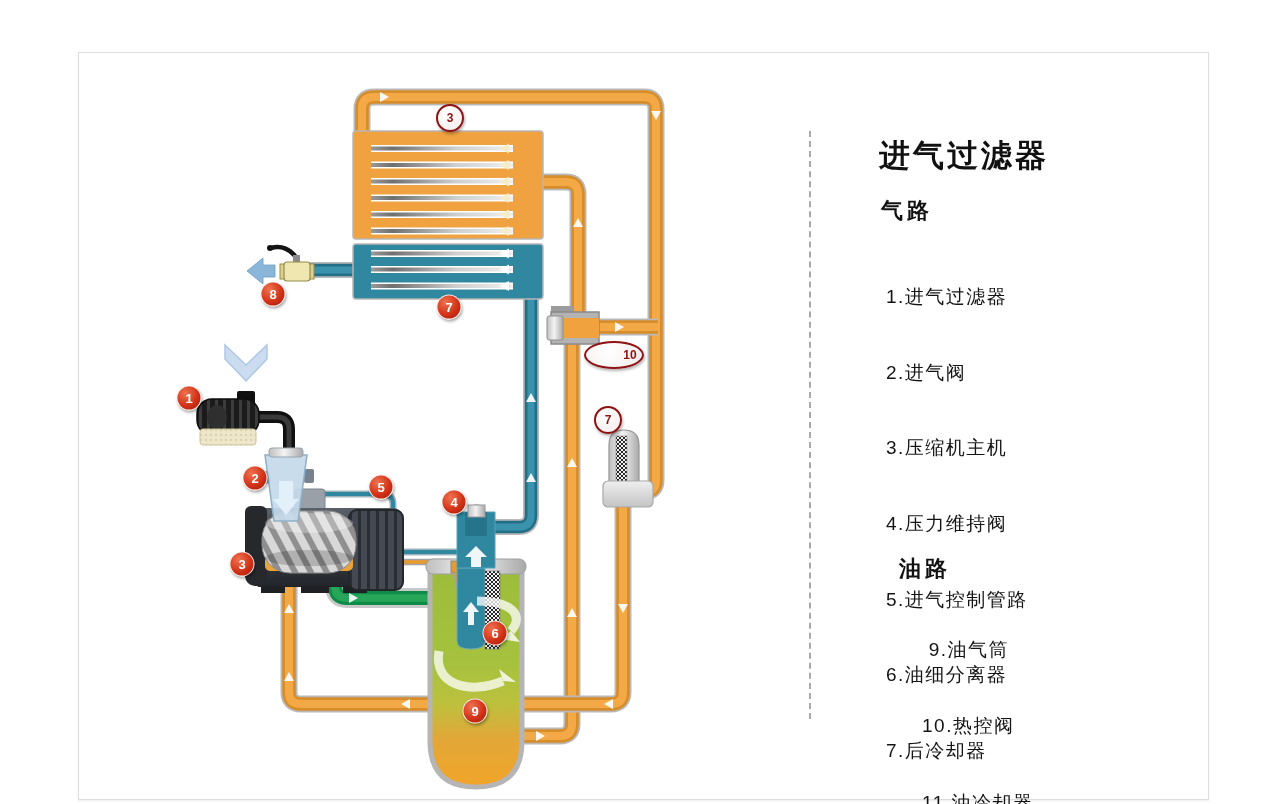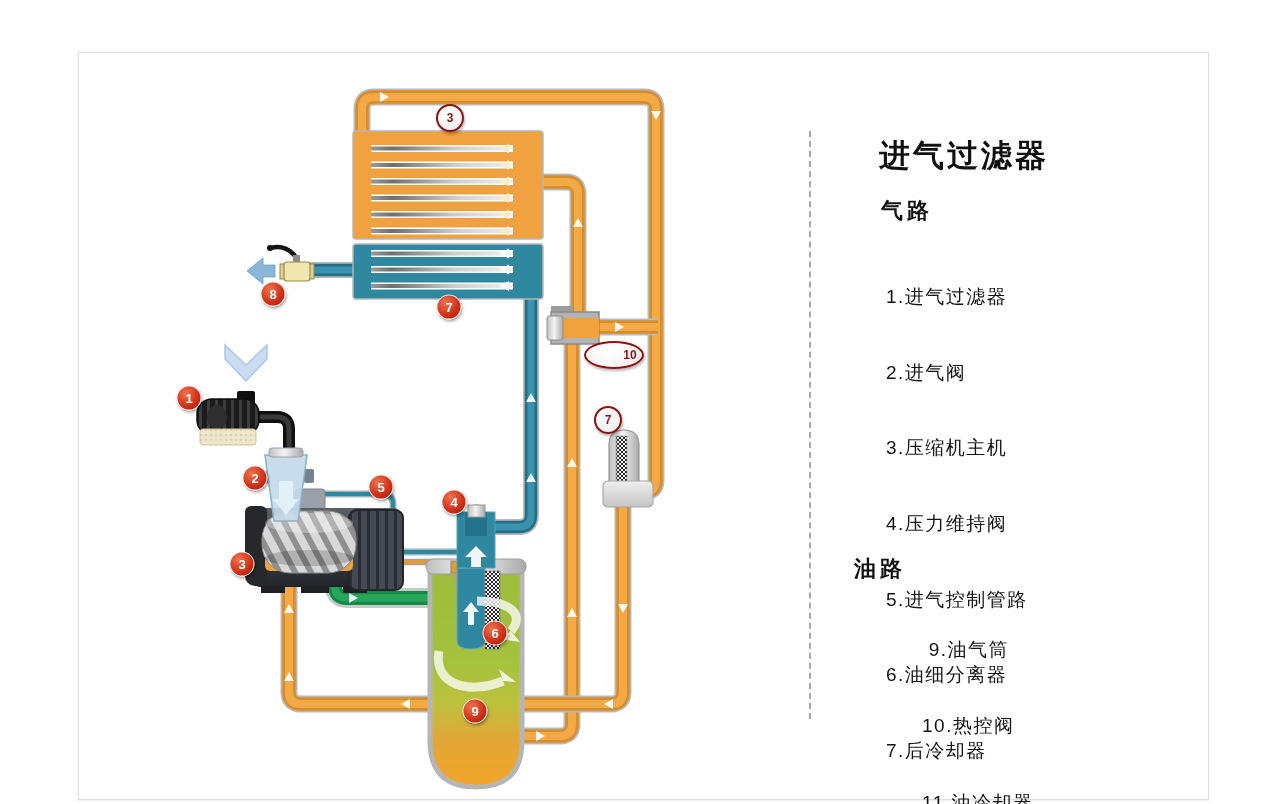--- a/index.html
+++ b/index.html
@@ -339,21 +339,21 @@
     <div>1.进气过滤器</div>
     <div>2.进气阀</div>
     <div>3.压缩机主机</div>
     <div>4.压力维持阀</div>
     <div>5.进气控制管路</div>
     <div>6.油细分离器</div>
     <div>7.后冷却器</div>
     
   </div>
 
-  <div class="lg-head" style="left:775px;top:501px;">油路</div>
+  <div class="lg-head" style="left:820px;top:501px;">油路</div>
   <div class="lg-list oil" style="left:795px;top:537px;">
     <div> 9.油气筒</div>
     <div>10.热控阀</div>
     <div>11.油冷却器</div>
     
   </div>
 
  </div>
 </div>
 

